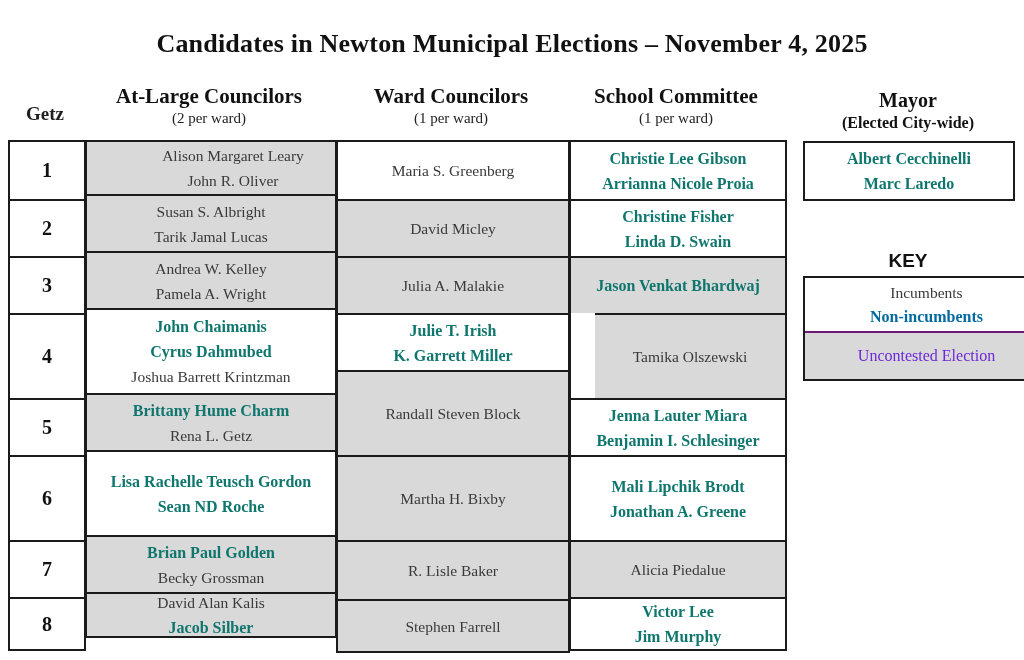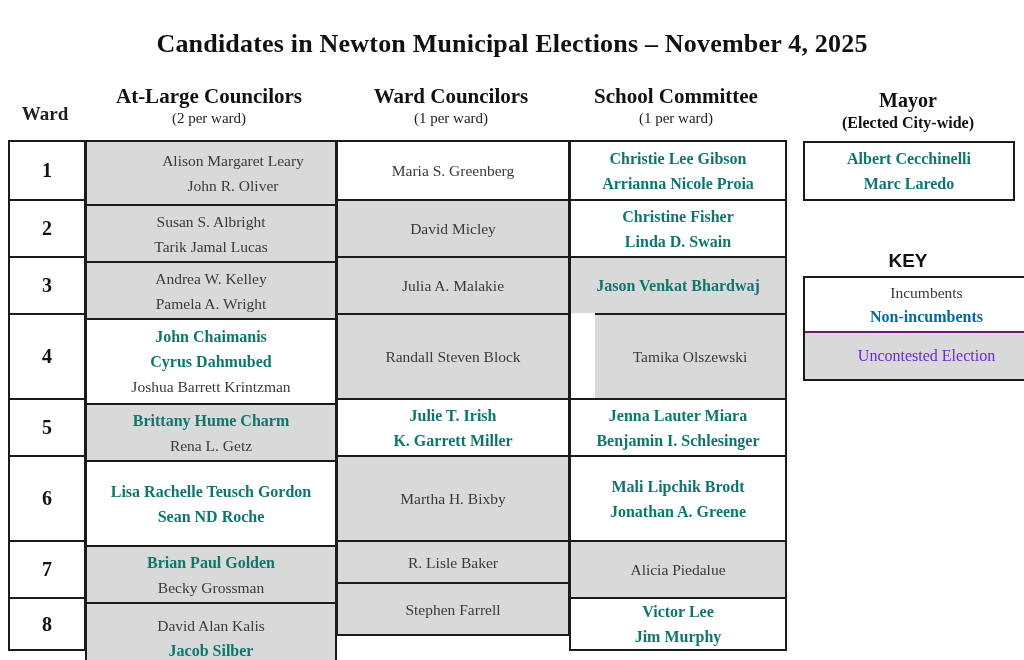--- a/index.html
+++ b/index.html
@@ -72,21 +72,21 @@
   }
 </style>
 </head>
 <body>
 
 <div class="page">
 
   <h1 class="title">Candidates in Newton Municipal Elections – November 4, 2025</h1>
 
   <div class="colhdr" id="hdr-ward">
-    <span>Ward</span>
+    <span>Getz</span>
   </div>
 
   <div class="colhdr" id="hdr-atlarge">
     <div class="hdr-main">At-Large Councilors</div>
     <div class="hdr-sub">(2 per ward)</div>
   </div>
 
   <div class="colhdr" id="hdr-wardc">
     <div class="hdr-main">Ward Councilors</div>
     <div class="hdr-sub">(1 per ward)</div>
@@ -106,21 +106,21 @@
       <div class="cell ward-cell" style="height: 57px;">1</div>
       <div class="cell ward-cell divided" style="height: 57px;">2</div>
       <div class="cell ward-cell divided" style="height: 57px;">3</div>
       <div class="cell ward-cell divided" style="height: 85px;">4</div>
       <div class="cell ward-cell divided" style="height: 57px;">5</div>
       <div class="cell ward-cell divided" style="height: 85px;">6</div>
       <div class="cell ward-cell divided" style="height: 57px;">7</div>
       <div class="cell ward-cell divided" style="height: 52px;">8</div>
     </div>
   <div class="col" id="col-atlarge">
-      <div class="cell name-cell uncontested" style="height: 62px; padding-left: 48px;">
+      <div class="cell name-cell uncontested" style="height: 52px; padding-left: 48px;">
         <div class="cand">Alison Margaret Leary</div>
         <div class="cand">John R. Oliver</div>
       </div>
       <div class="cell name-cell divided uncontested" style="height: 57px;">
         <div class="cand">Susan S. Albright</div>
         <div class="cand">Tarik Jamal Lucas</div>
       </div>
       <div class="cell name-cell divided uncontested" style="height: 57px;">
         <div class="cand">Andrea W. Kelley</div>
         <div class="cand">Pamela A. Wright</div>
@@ -135,46 +135,46 @@
         <div class="cand">Rena L. Getz</div>
       </div>
       <div class="cell name-cell divided" style="height: 85px;">
         <div class="cand noninc">Lisa Rachelle Teusch Gordon</div>
         <div class="cand noninc">Sean ND Roche</div>
       </div>
       <div class="cell name-cell divided uncontested" style="height: 57px;">
         <div class="cand noninc">Brian Paul Golden</div>
         <div class="cand">Becky Grossman</div>
       </div>
-      <div class="cell name-cell divided uncontested" style="height: 69px;">
+      <div class="cell name-cell divided uncontested" style="height: 44px;">
         <div class="cand">David Alan Kalis</div>
         <div class="cand noninc">Jacob Silber</div>
       </div>
     </div>
   <div class="col" id="col-wardc">
       <div class="cell name-cell" style="height: 57px;">
         <div class="cand">Maria S. Greenberg</div>
       </div>
       <div class="cell name-cell divided uncontested" style="height: 57px;">
         <div class="cand">David Micley</div>
       </div>
       <div class="cell name-cell divided uncontested" style="height: 57px;">
         <div class="cand">Julia A. Malakie</div>
       </div>
-      <div class="cell name-cell divided uncontested" style="height: 85px;">
-        <div class="cand">Randall Steven Block</div>
-      </div>
       <div class="cell name-cell divided" style="height: 57px;">
         <div class="cand noninc">Julie T. Irish</div>
         <div class="cand noninc">K. Garrett Miller</div>
       </div>
       <div class="cell name-cell divided uncontested" style="height: 85px;">
+        <div class="cand">Randall Steven Block</div>
+      </div>
+      <div class="cell name-cell divided uncontested" style="height: 85px;">
         <div class="cand">Martha H. Bixby</div>
       </div>
-      <div class="cell name-cell divided uncontested" style="height: 42px;">
+      <div class="cell name-cell divided uncontested" style="height: 59px;">
         <div class="cand">R. Lisle Baker</div>
       </div>
       <div class="cell name-cell divided uncontested" style="height: 52px;">
         <div class="cand">Stephen Farrell</div>
       </div>
     </div>
   <div class="col" id="col-school">
       <div class="cell name-cell" style="height: 57px;">
         <div class="cand noninc">Christie Lee Gibson</div>
         <div class="cand noninc">Arrianna Nicole Proia</div>

